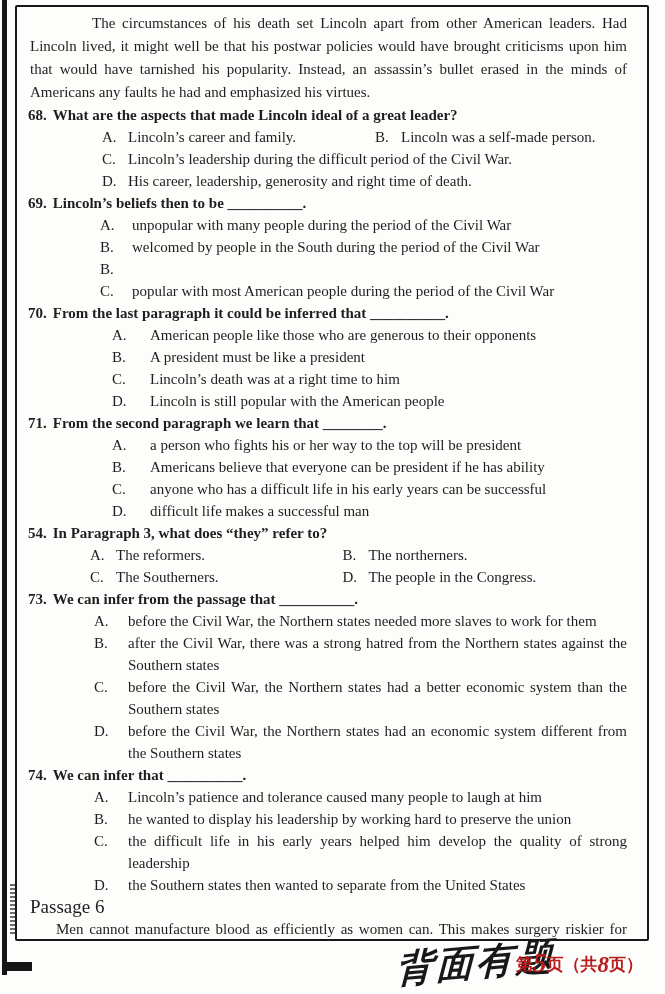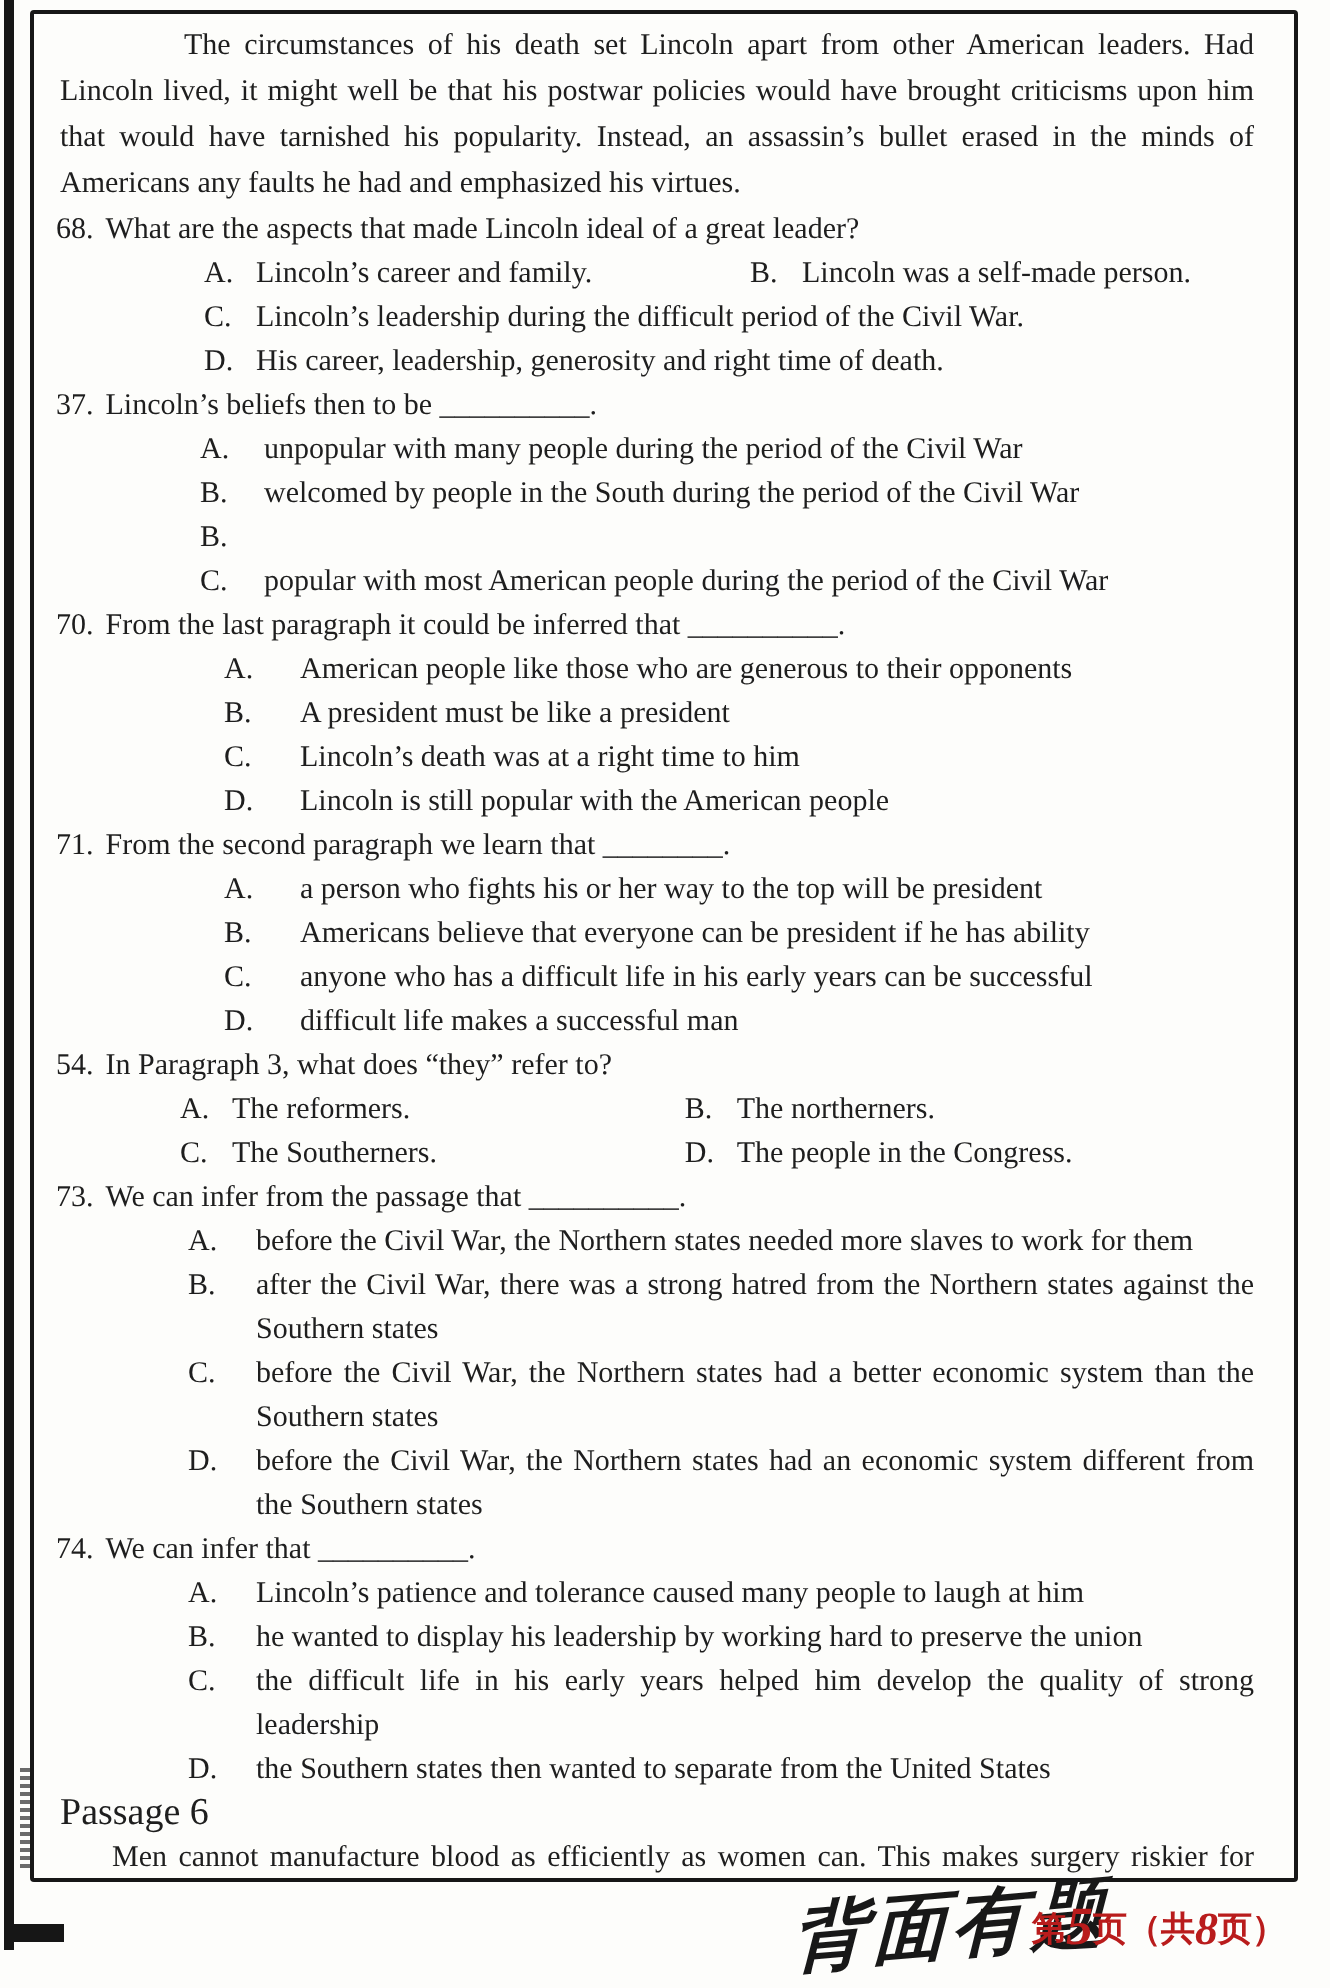--- a/index.html
+++ b/index.html
@@ -45,21 +45,21 @@
     overflow: hidden;
   }
   .para {
     margin: 0;
     font-size: 15px;
     line-height: 23px;
     text-align: justify;
   }
   .intro { text-indent: 62px; }
   .q { font-size: 15px; line-height: 22px; }
-  .q-stem { margin-left: -2px; }
+  .q-stem { margin-left: -2px; font-weight: bold; }
   .q-num { margin-right: 6px; }
   .opt { display: flex; }
   .opt .lab { flex: 0 0 30px; }
   .opt .txt { flex: 1; text-align: justify; }
   
   .ind-68 { padding-left: 72px; }
   .ind-68 .lab { flex-basis: 26px; }
   .ind-69 { padding-left: 70px; }
   .ind-69 .lab { flex-basis: 32px; }
   .ind-70 { padding-left: 82px; }
@@ -143,21 +143,21 @@
         <span class="txt">Lincoln’s leadership during the difficult period of the Civil War.</span>
       </div>
       <div class="opt ind-68">
         <span class="lab">D.</span>
         <span class="txt">His career, leadership, generosity and right time of death.</span>
       </div>
     </div>
 
     <div class="q">
       <div class="q-stem">
-        <span class="q-num">37.</span><span>Lincoln’s beliefs then to be __________.</span>
+        <span class="q-num">69.</span><span>Lincoln’s beliefs then to be __________.</span>
       </div>
       <div class="opt ind-69">
         <span class="lab">A.</span>
         <span class="txt">unpopular with many people during the period of the Civil War</span>
       </div>
       <div class="opt ind-69">
         <span class="lab">B.</span>
         <span class="txt">welcomed by people in the South during the period of the Civil War</span>
       </div>
       <div class="opt ind-69">

